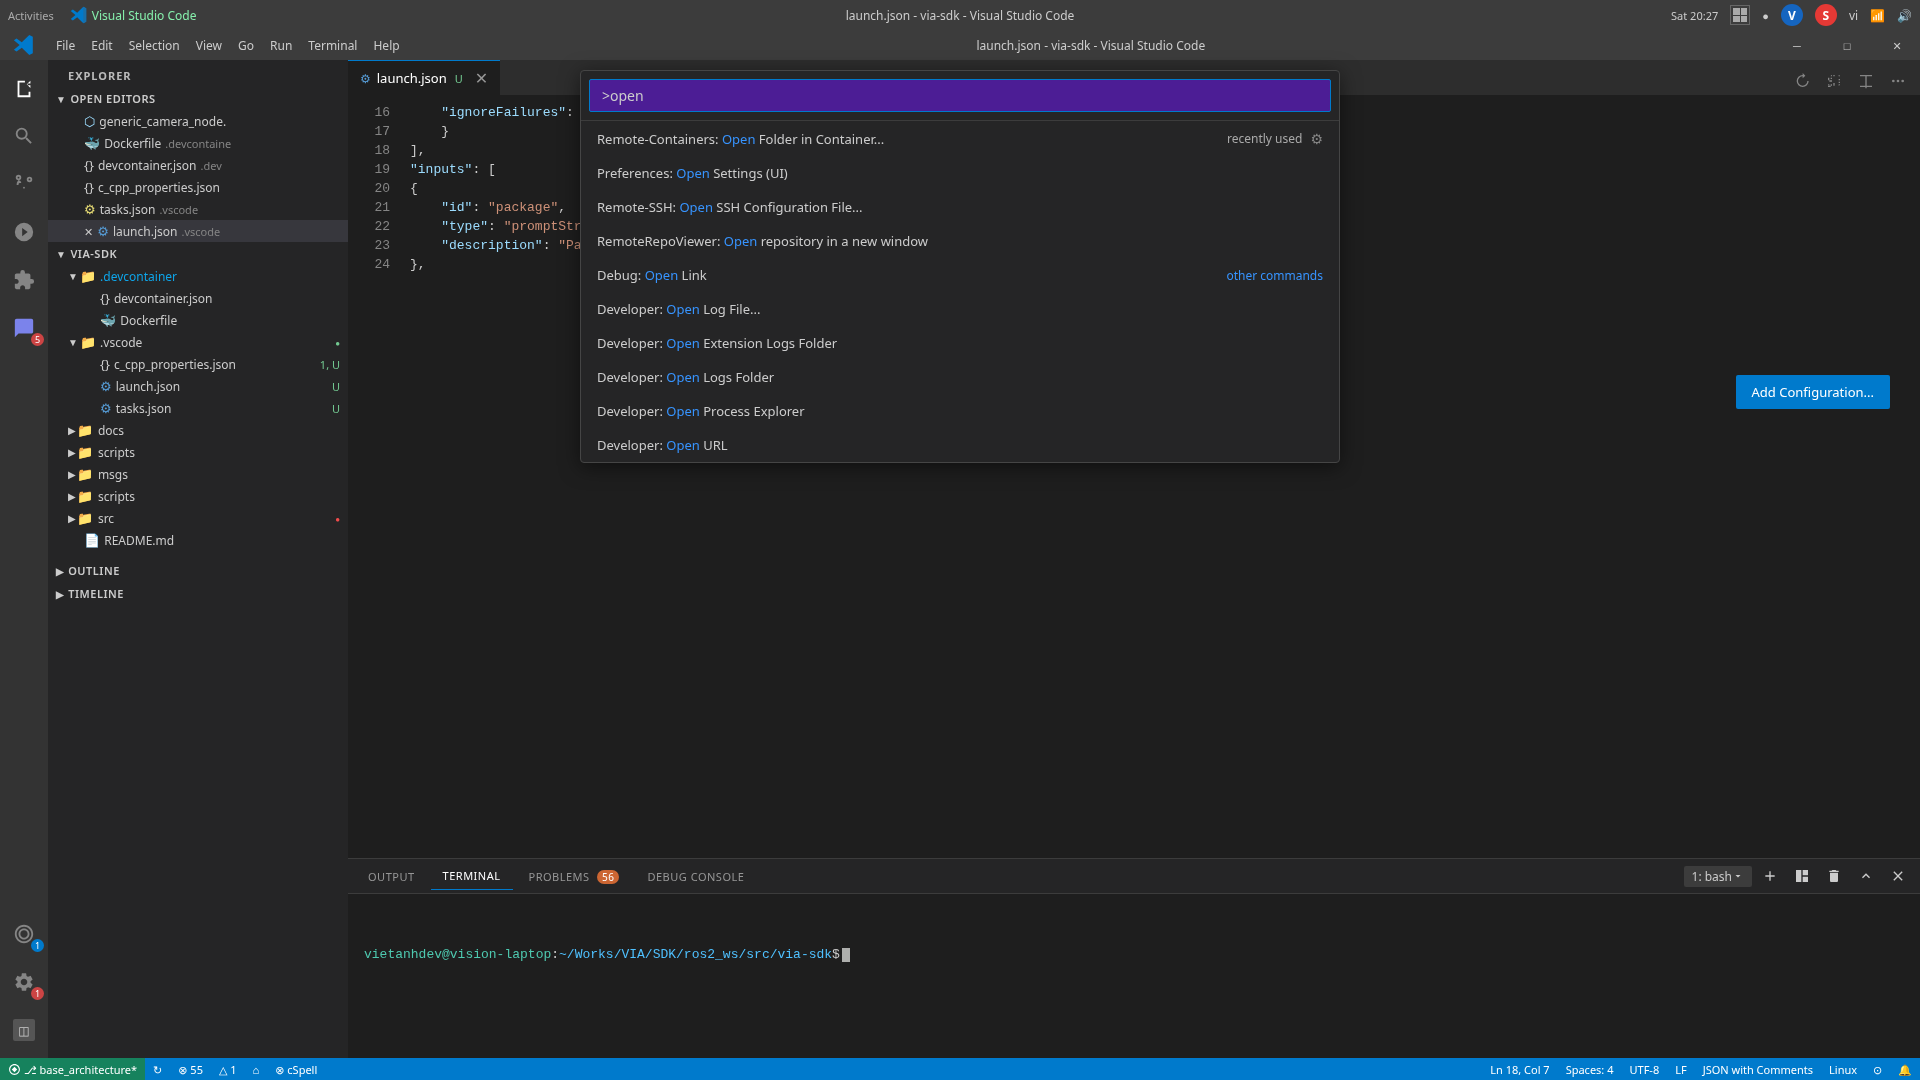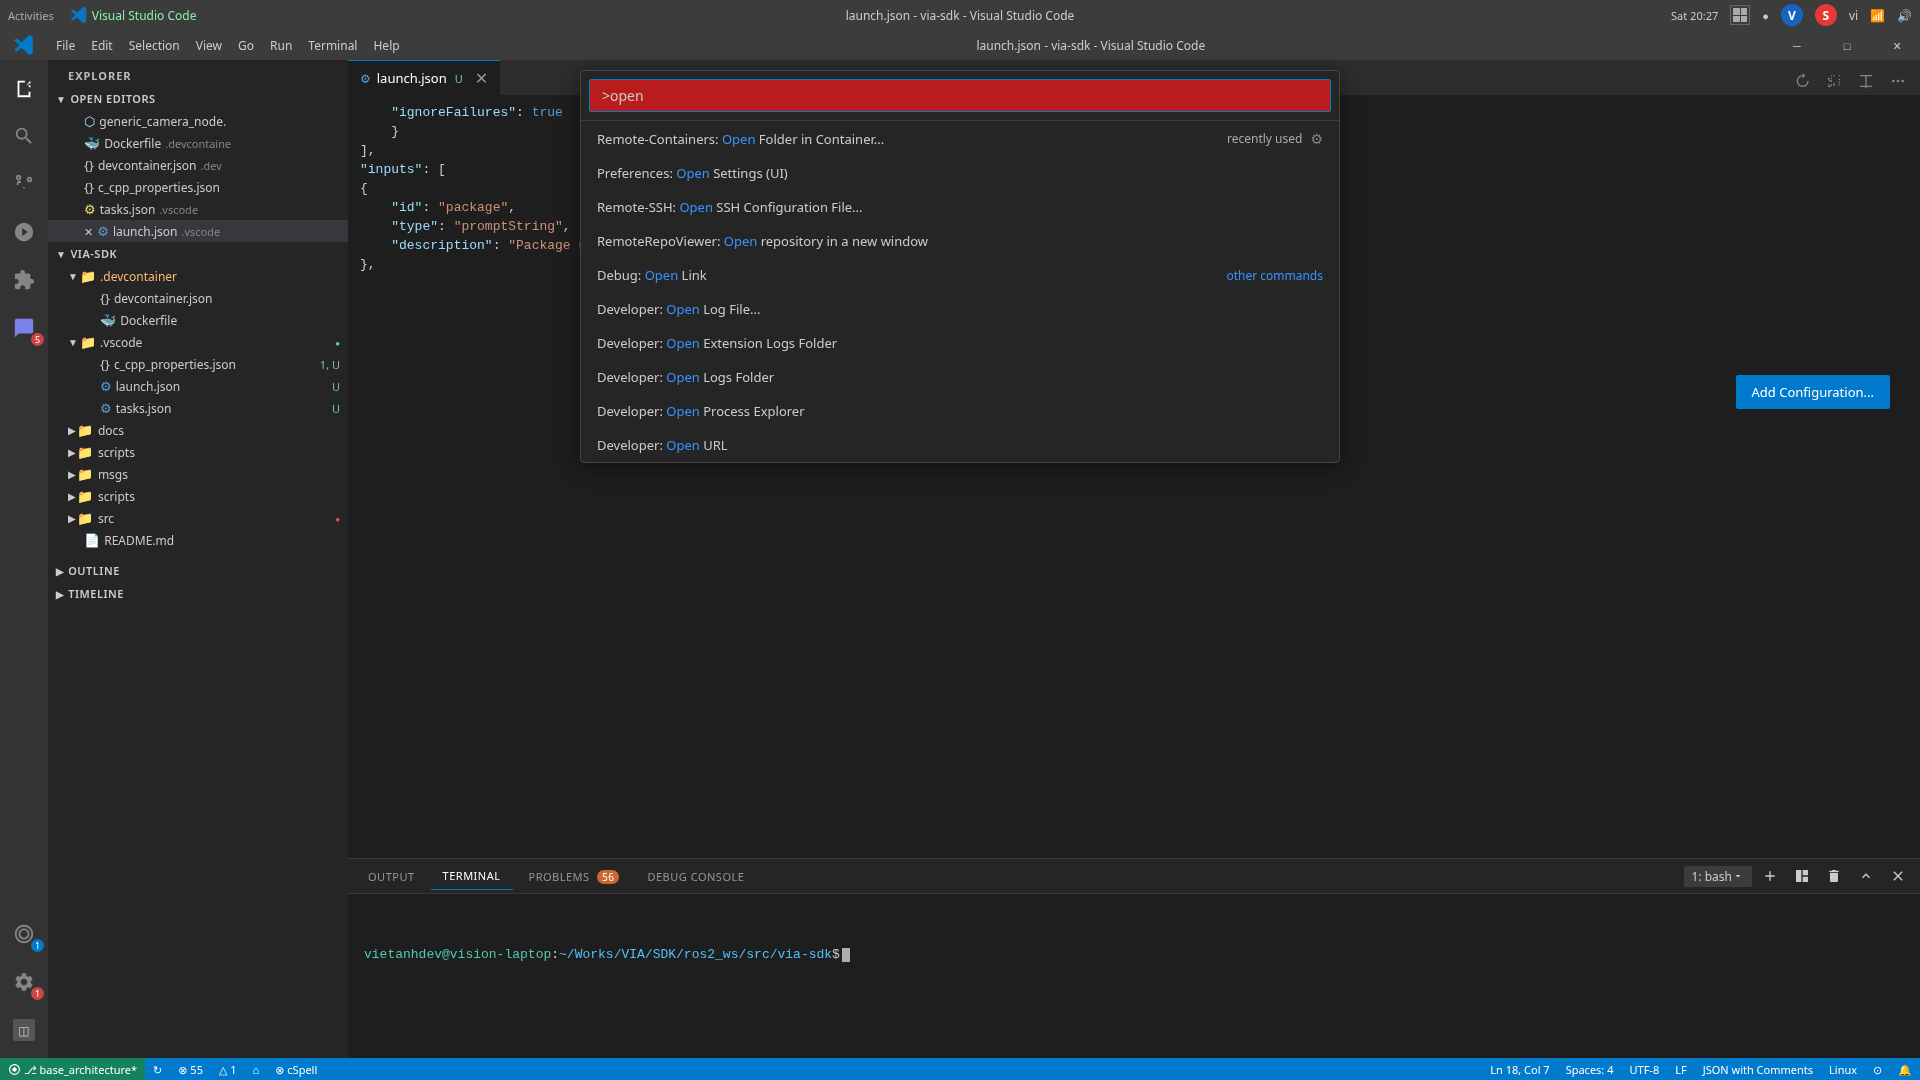--- a/index.html
+++ b/index.html
@@ -326,21 +326,21 @@
       box-shadow: 0 4px 20px rgba(0,0,0,0.5);
       border-radius: 4px;
       overflow: hidden;
     }
     .command-input-wrapper {
       padding: 8px;
       border-bottom: 1px solid #3c3c3c;
     }
     .command-input {
       width: 100%;
-      background: #b91c1c;
+      background: #4c1d95;
       border: 1px solid #007acc;
       color: #cccccc;
       font-size: 14px;
       padding: 6px 12px;
       outline: none;
       border-radius: 2px;
       font-family: inherit;
     }
     .command-list { }
     .command-item {
@@ -516,21 +516,21 @@
       </div>
 
       <div class="section-header">
         <span class="chevron">▼</span>
         <span>VIA-SDK</span>
       </div>
 
       <div class="file-item indent-1">
         <span class="chevron" style="margin-right:2px;">▼</span>
         <span style="color:#dcb67a;margin-right:4px;">📁</span>
-        <span style="color:#fdba74;font-size:12px;">.devcontainer</span>
+        <span style="color:#0ea5e9;font-size:12px;">.devcontainer</span>
       </div>
       <div class="file-item indent-3">
         <span style="color:#cccccc;margin-right:4px;">{}</span>
         <span style="color:#cccccc;font-size:12px;">devcontainer.json</span>
       </div>
       <div class="file-item indent-3">
         <span style="color:#2496ed;margin-right:4px;">🐳</span>
         <span style="color:#cccccc;font-size:12px;">Dockerfile</span>
       </div>
       <div class="file-item indent-1">
@@ -624,20 +624,31 @@
             <svg width="16" height="16" viewBox="0 0 24 24" fill="currentColor">
               <circle cx="5" cy="12" r="2"></circle>
                 <circle cx="12" cy="12" r="2"></circle>
                 <circle cx="19" cy="12" r="2"></circle>
             </svg>
           </div>
         </div>
       </div>
 
       <div class="editor-content" style="position:relative;">
+        <div class="line-numbers">
+          <div>16</div>
+            <div>17</div>
+            <div>18</div>
+            <div>19</div>
+            <div>20</div>
+          <div>21</div>
+            <div>22</div>
+            <div>23</div>
+            <div>24</div>
+        </div>
         <div class="code-area">
           <div class="code-line"><span style="color:#858585;">    </span><span class="c-key">"ignoreFailures"</span><span style="color:#cccccc;">: </span><span class="c-bool">true</span></div>
           <div class="code-line"><span style="color:#cccccc;">    }</span></div>
           <div class="code-line"><span style="color:#cccccc;">],</span></div>
           <div class="code-line"><span class="c-key">"inputs"</span><span style="color:#cccccc;">: [</span></div>
           <div class="code-line"><span style="color:#cccccc;">{</span></div>
           <div class="code-line"><span style="color:#858585;">    </span><span class="c-key">"id"</span><span style="color:#cccccc;">: </span><span class="c-string">"package"</span><span style="color:#cccccc;">,</span></div>
           <div class="code-line"><span style="color:#858585;">    </span><span class="c-key">"type"</span><span style="color:#cccccc;">: </span><span class="c-string">"promptString"</span><span style="color:#cccccc;">,</span></div>
           <div class="code-line"><span style="color:#858585;">    </span><span class="c-key">"description"</span><span style="color:#cccccc;">: </span><span class="c-string">"Package name"</span></div>
           <div class="code-line"><span style="color:#cccccc;">},</span></div>

